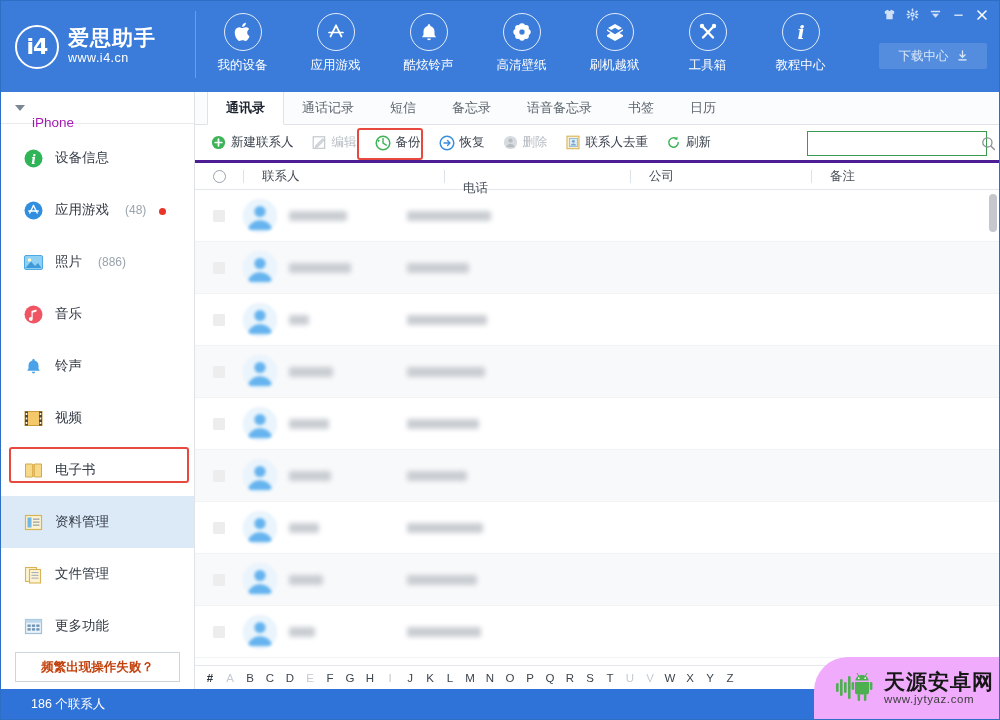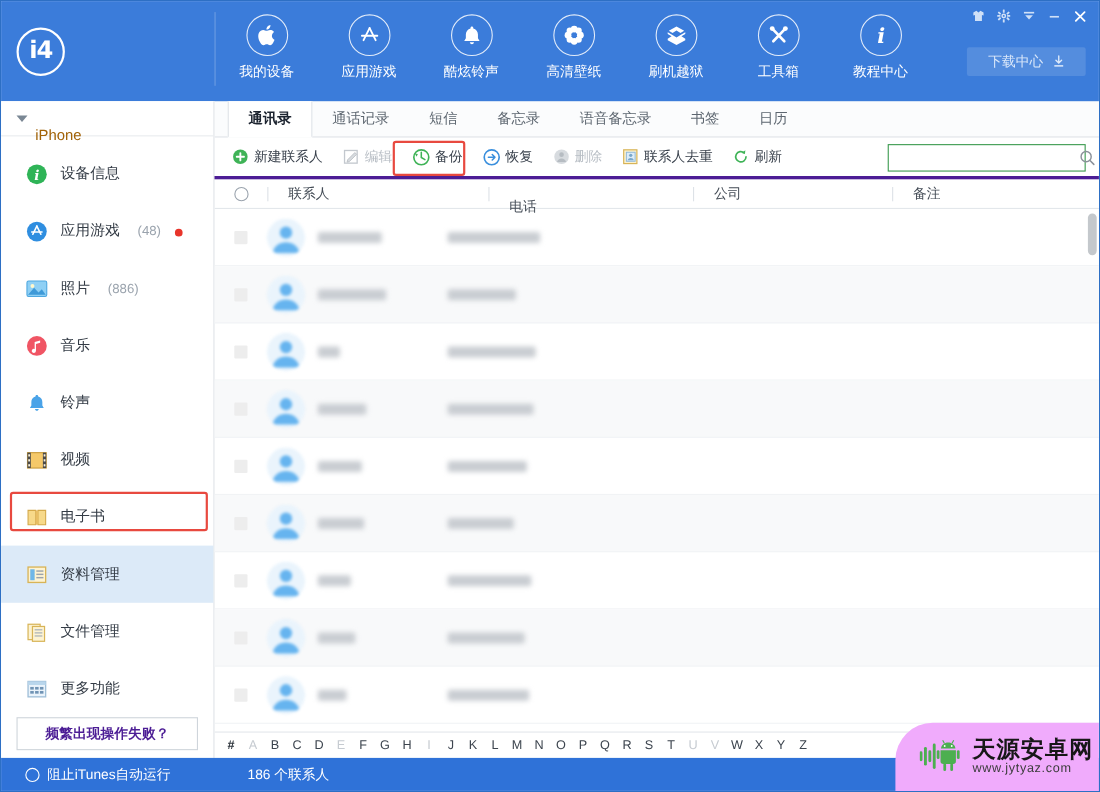--- a/index.html
+++ b/index.html
@@ -100,21 +100,21 @@
     gap: 7px; padding-left: 14px;
     border-bottom: 1px solid #e8ebee;
     cursor: pointer;
   }
   .caret {
     width: 0; height: 0;
     border-left: 5px solid transparent;
     border-right: 5px solid transparent;
     border-top: 6px solid #7a8794;
   }
-  .device-name { font-size: 13.5px; color: #a16207; margin-top: 30px; }
+  .device-name { font-size: 13.5px; color: #a21caf; margin-top: 30px; }
 
   .sidelist { padding-top: 8px; }
   .sideitem {
     height: 52px; display: flex; align-items: center;
     gap: 11px; padding-left: 22px;
     cursor: pointer; position: relative;
   }
   .sideitem.selected { background: #dceaf8; }
   .sideitem .silabel { font-size: 13.5px; color: #333b45; }
   .sideitem .sicount { font-size: 12px; color: #9aa3ad; margin-left: 5px; }
@@ -129,21 +129,21 @@
     position: absolute;
     border: 2px solid #e8493f;
     border-radius: 3px;
     pointer-events: none;
   }
 
   .sidefoot { margin-top: auto; padding: 0 14px 14px 14px; }
   .failbtn {
     height: 30px; border: 1px solid #cfd5db; background: #fff;
     display: flex; align-items: center; justify-content: center;
-    font-size: 12.5px; color: #4c1d95; font-weight: bold;
+    font-size: 12.5px; color: #c2410c; font-weight: bold;
     cursor: pointer;
   }
 
   
   .main { flex: 1; display: flex; flex-direction: column; min-width: 0; background: #fff; }
 
   .tabs {
     height: 33px; display: flex; align-items: stretch;
     border-bottom: 1px solid #dfe3e8;
     background: #fbfcfd;
@@ -298,20 +298,24 @@
 </head>
 <body>
 
 <div id="app">
 
   <div class="topbar">
 
     <div class="brand">
       <div class="brand-logo">
         <span>i4</span>
+      </div>
+      <div class="brand-text">
+        <div class="brand-name">爱思助手</div>
+        <div class="brand-url">www.i4.cn</div>
       </div>
     </div>
 
     <div class="navsep"></div>
 
     <div class="navitems">
 
       <div class="navitem">
         <div class="navicon">
           <svg width="20" height="22" viewBox="0 0 20 22">
@@ -941,24 +945,20 @@
           <span class="alpha">W</span>
           <span class="alpha">X</span>
           <span class="alpha">Y</span>
           <span class="alpha">Z</span>
         </div>
 
     </div>
   </div>
 
   <div class="statusbar">
-    <div class="sb-left">
-      <span class="sb-circle"></span>
-      <span>阻止iTunes自动运行</span>
-    </div>
     <div class="sb-right">186 个联系人</div>
   </div>
 
   <div class="watermark">
     <div class="wm-logo">
       <svg width="42" height="34" viewBox="0 0 42 34">
         <g fill="#4caf50">
           <rect x="0" y="12" width="2.6" height="9" rx="1.3"></rect>
           <rect x="4" y="8" width="2.6" height="17" rx="1.3"></rect>
           <rect x="8" y="11" width="2.6" height="11" rx="1.3"></rect>

